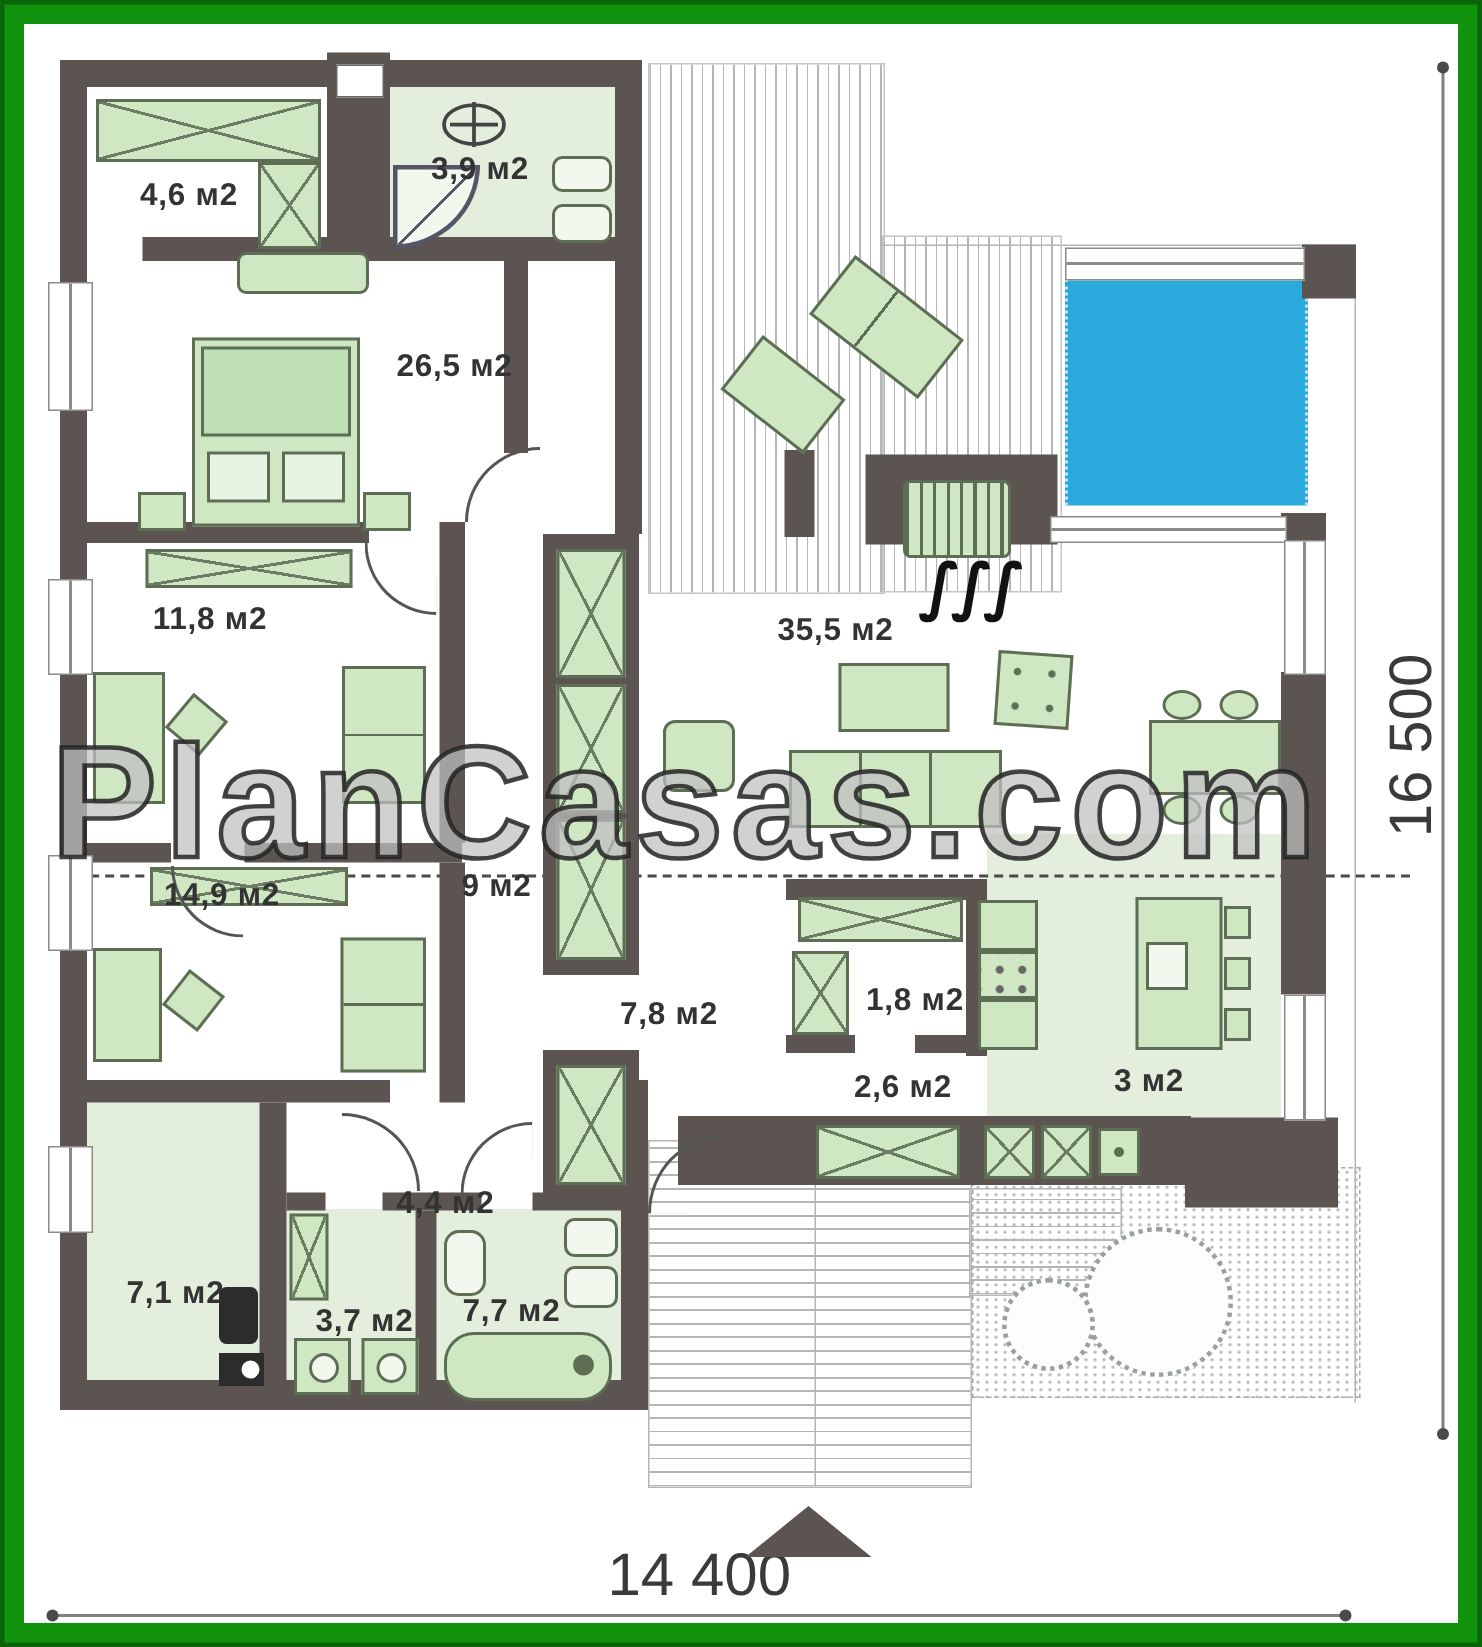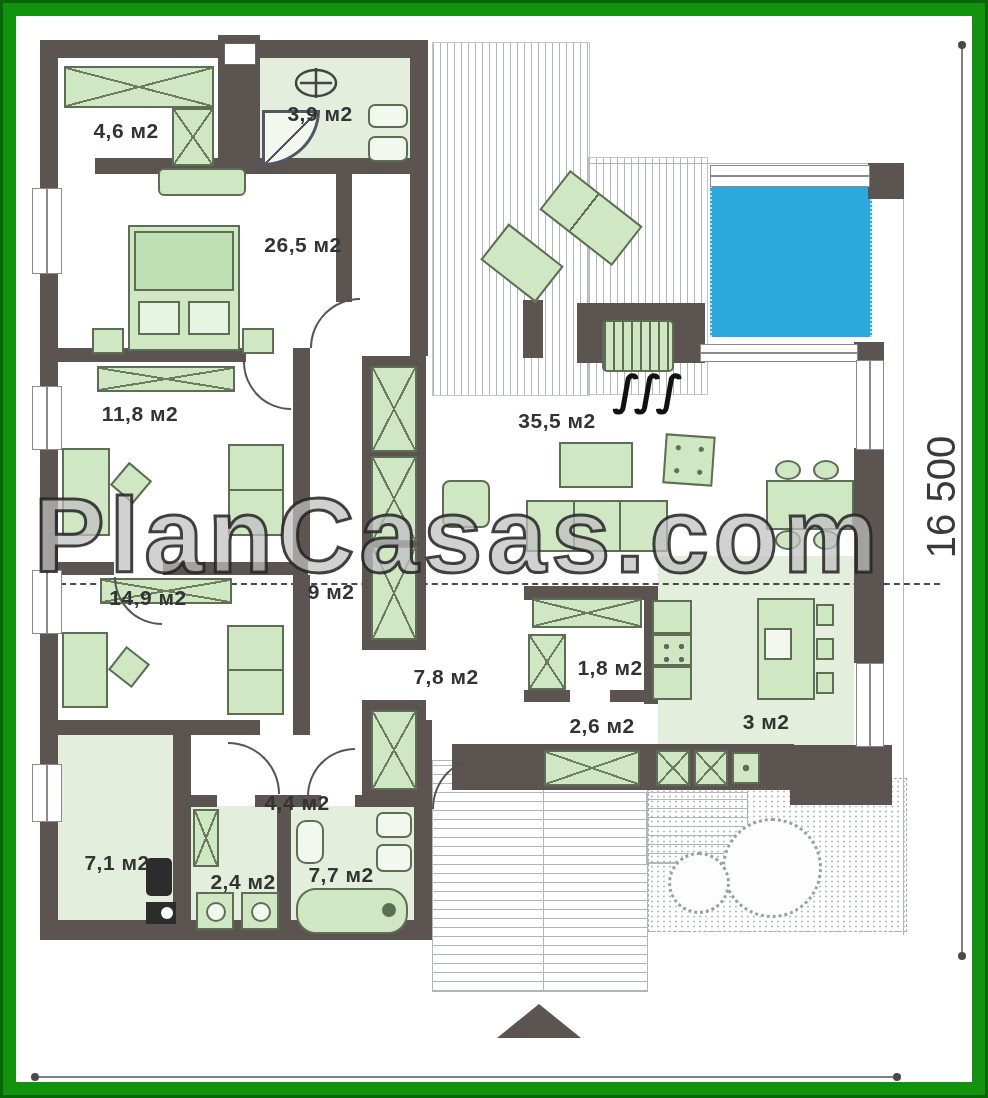--- a/index.html
+++ b/index.html
@@ -214,28 +214,29 @@
   <div class="lbl" style="left:140px;top:413px;">11,8 м2</div>
   <div class="lbl" style="left:557px;top:420px;">35,5 м2</div>
   <div class="lbl" style="left:148px;top:597px;">14,9 м2</div>
   <div class="lbl" style="left:331px;top:591px;">9 м2</div>
   <div class="lbl" style="left:446px;top:676px;">7,8 м2</div>
   <div class="lbl" style="left:610px;top:667px;">1,8 м2</div>
   <div class="lbl" style="left:602px;top:725px;">2,6 м2</div>
   <div class="lbl" style="left:766px;top:721px;">3 м2</div>
   <div class="lbl" style="left:117px;top:862px;">7,1 м2</div>
   <div class="lbl" style="left:297px;top:755px;margin-top:47px;">4,4 м2</div>
-  <div class="lbl" style="left:243px;top:881px;">2,4 м2</div>
+  <div class="lbl" style="left:243px;top:881px;">3,7 м2</div>
   <div class="lbl" style="left:341px;top:874px;">7,7 м2</div>
 
   <div class="wm">PlanCasas.com</div>
 
   <div style="position:absolute;left:35px;top:1076px;width:862px;border-top:2px solid #808080;z-index:21;"></div>
   <div class="dot" style="left:31px;top:1073px;"></div>
   <div class="dot" style="left:893px;top:1073px;"></div>
+  <div class="dimtxt" style="left:405px;top:1030px;">14 400</div>
   <div style="position:absolute;left:961px;top:44px;height:914px;border-left:2px solid #808080;z-index:21;"></div>
   <div class="dot" style="left:958px;top:41px;"></div>
   <div class="dot" style="left:958px;top:952px;"></div>
   <div style="position:absolute;left:941px;top:497px;width:0;height:0;z-index:21;">
     <span class="dimtxt" style="position:absolute;display:inline-block;transform:translate(-50%,-50%) rotate(-90deg);white-space:nowrap;">16 500</span>
   </div>
 
   <div style="position:absolute;left:497px;top:1004px;width:0;height:0;border-left:42px solid transparent;border-right:42px solid transparent;border-bottom:34px solid #5b5450;z-index:21;"></div>
 
   <div class="gborder"></div>

